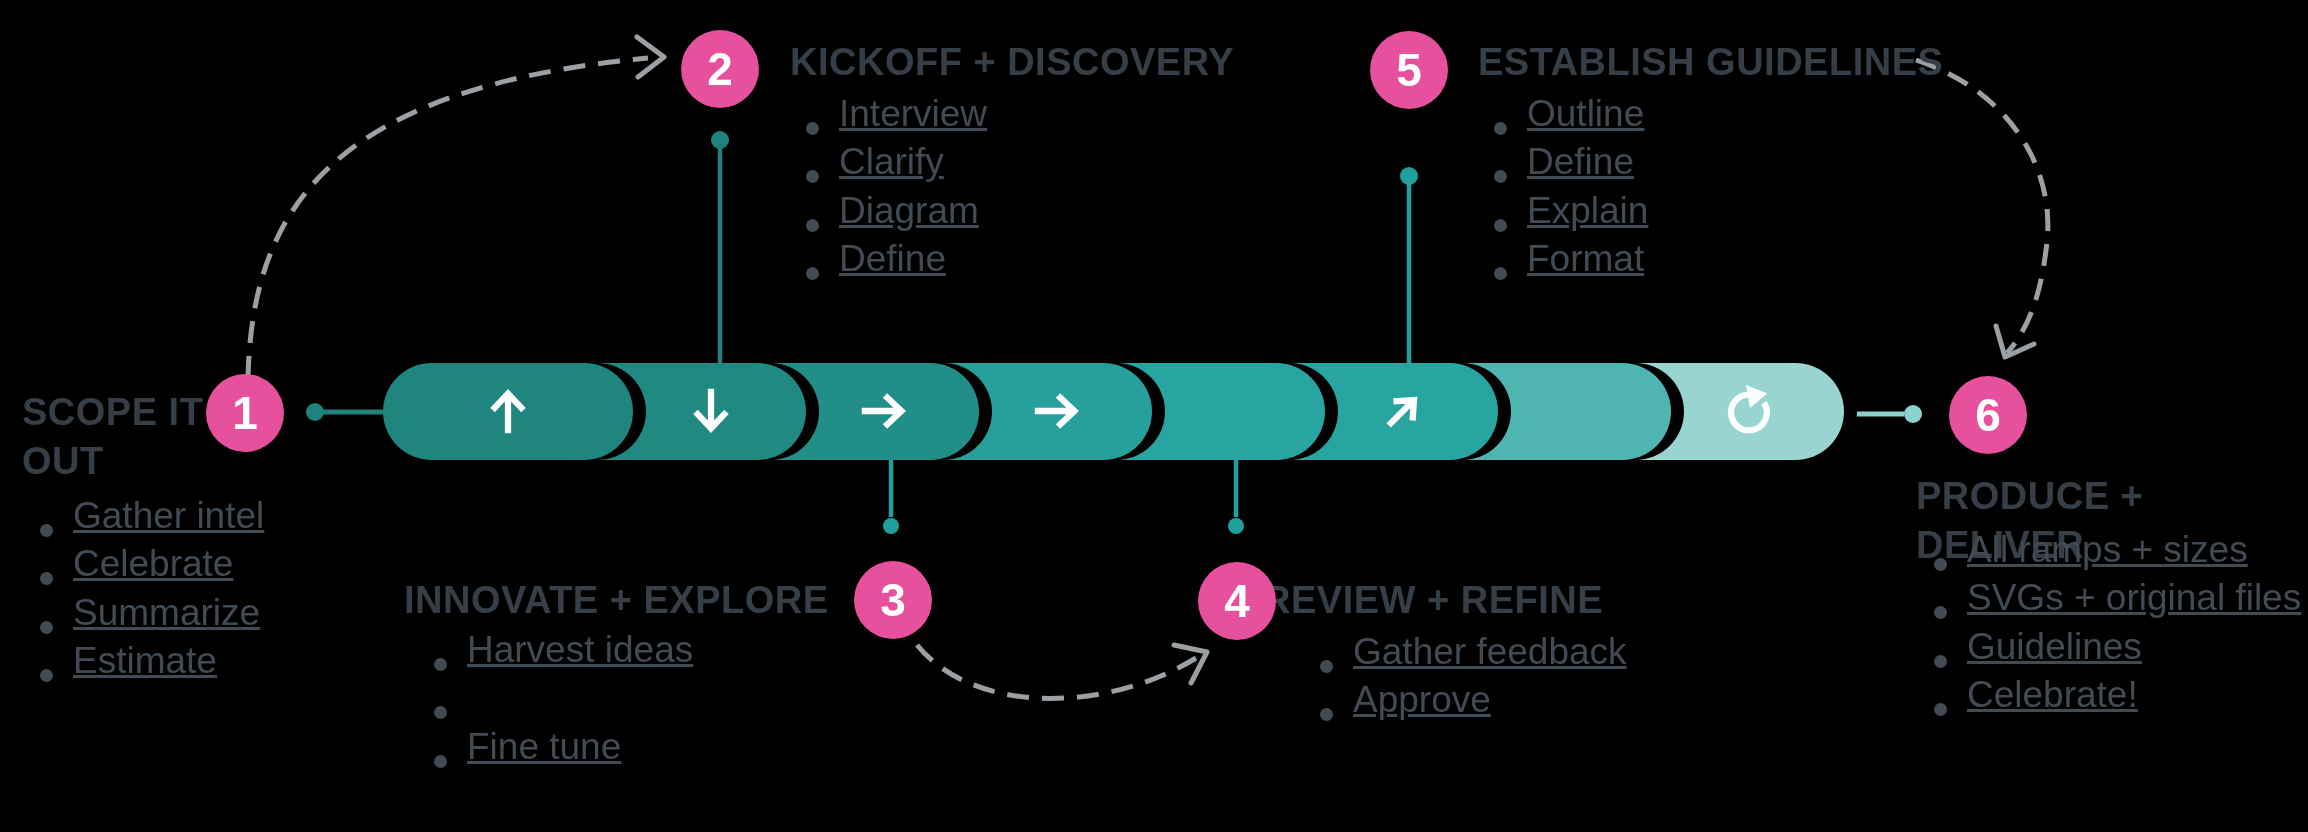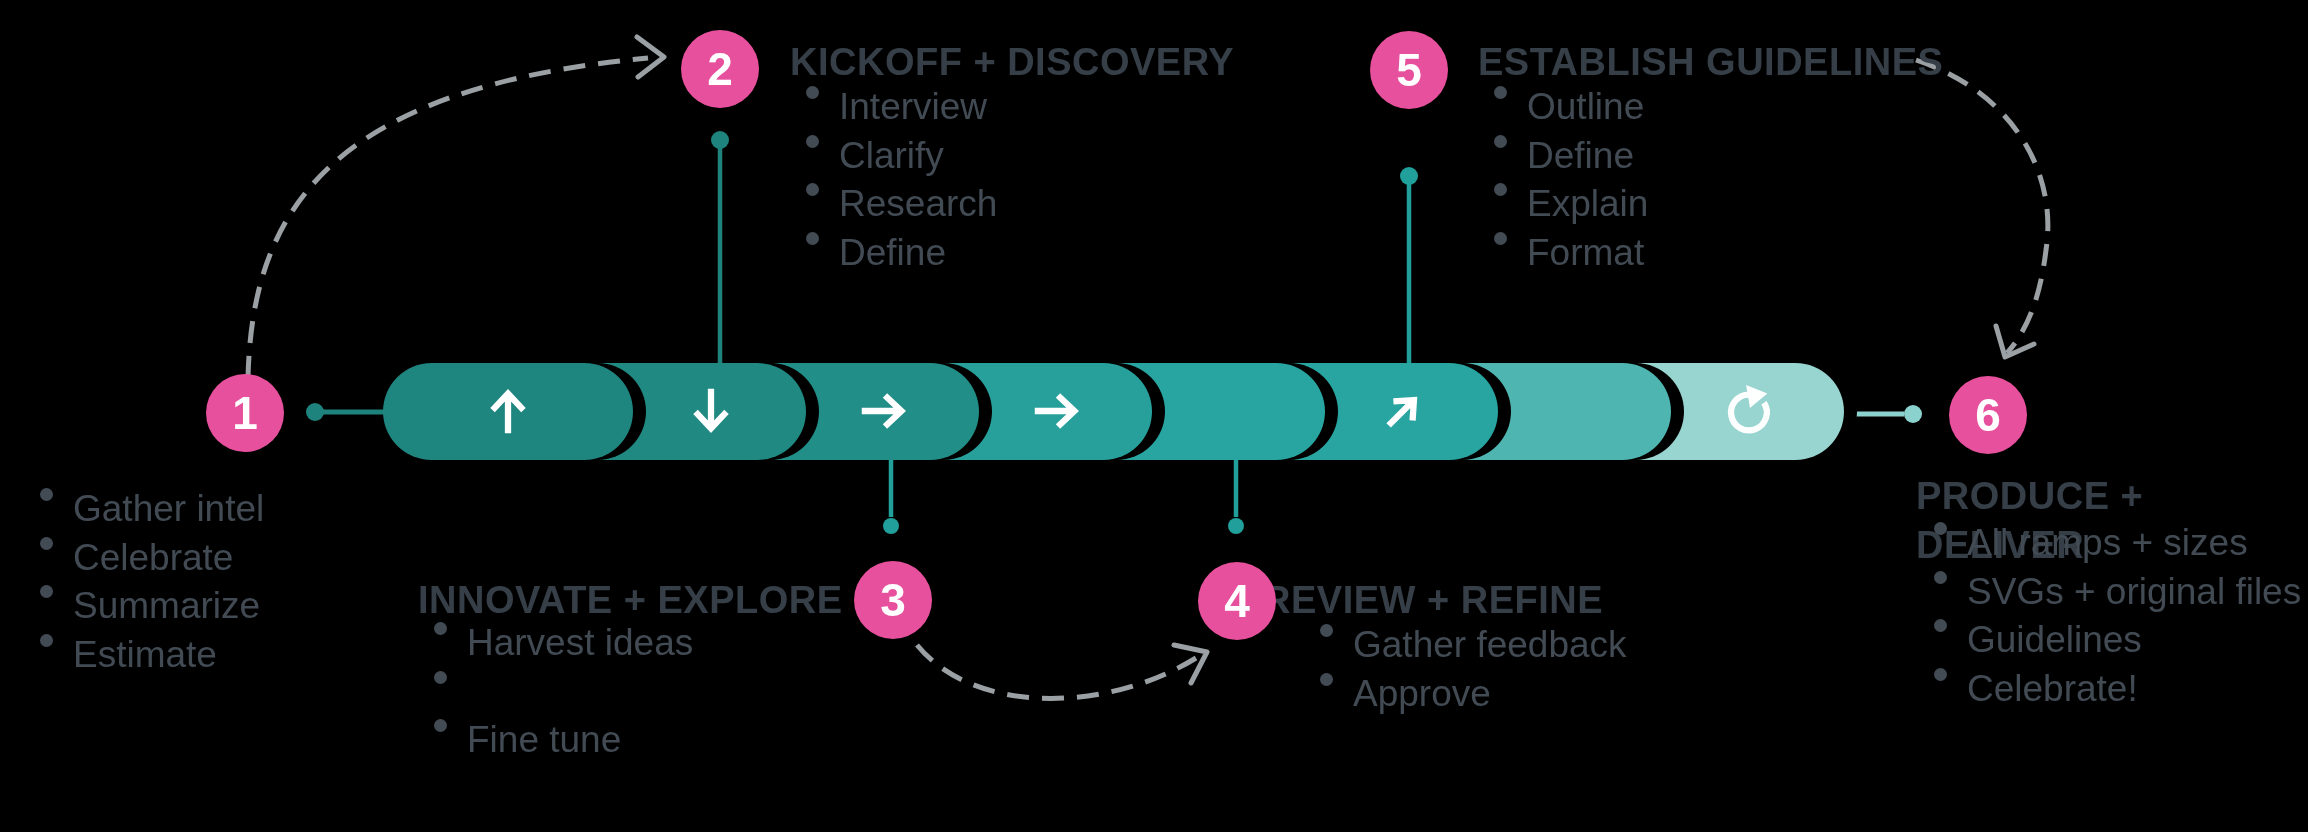--- a/index.html
+++ b/index.html
@@ -26,27 +26,27 @@
     display:flex;align-items:center;justify-content:center;z-index:5;
   }
   .b1{left:206px;top:374px;} .b2{left:681px;top:30px;} .b3{left:854px;top:561px;}
   .b4{left:1198px;top:562px;} .b5{left:1370px;top:31px;} .b6{left:1949px;top:376px;}
   
   .step-head{
     position:absolute;margin:0;font-size:38px;font-weight:bold;line-height:49px;
     letter-spacing:.5px;color:var(--heading-text,#363f48);z-index:4;
   }
   .h1{left:22px;top:388px;width:190px;}
-  .h2{left:790px;top:38px;} .h3{left:418px;top:576px;} .h4{left:1263px;top:576px;}
+  .h2{left:790px;top:38px;} .h3{left:404px;top:576px;} .h4{left:1263px;top:576px;}
   .h5{left:1478px;top:38px;} .h6{left:1916px;top:472px;}
   .step-list{position:absolute;list-style:none;margin:0;padding:0;z-index:4;
     font-size:37px;color:var(--body-text,#424b54);}
   .l1{left:40px;top:488px;} .l2{left:806px;top:86px;} .l3{left:434px;top:622px;}
   .l4{left:1320px;top:624px;} .l5{left:1494px;top:86px;} .l6{left:1934px;top:522px;}
-  .step-list li{height:48.5px;display:flex;align-items:flex-start;white-space:nowrap;}
+  .step-list li{height:48.5px;display:flex;align-items:flex-end;white-space:nowrap;text-decoration:underline;}
   .dot{width:13px;height:13px;border-radius:50%;background:var(--body-text,#424b54);
     margin-right:20px;flex:none;}
 </style>
 </head>
 <body>
 
 <div class="canvas">
 
   <svg class="overlay" width="2308" height="832" viewBox="0 0 2308 832">
 
@@ -133,20 +133,21 @@
       </div>
   </div>
 
   <div class="badge b1">1</div>
   <div class="badge b2">2</div>
   <div class="badge b3">3</div>
   <div class="badge b4">4</div>
   <div class="badge b5">5</div>
   <div class="badge b6">6</div>
 
+  <h2 class="step-head h1">SCOPE IT OUT</h2>
   <ul class="step-list l1">
     <li>
         <span class="dot"></span>
         <span>Gather intel</span>
       </li>
     <li>
         <span class="dot"></span>
         <span>Celebrate</span>
       </li>
     <li>
@@ -164,21 +165,21 @@
     <li>
         <span class="dot"></span>
         <span>Interview</span>
       </li>
     <li>
         <span class="dot"></span>
         <span>Clarify</span>
       </li>
     <li>
         <span class="dot"></span>
-        <span>Research</span>
+        <span>Diagram</span>
       </li>
     <li>
         <span class="dot"></span>
         <span>Define</span>
       </li>
   </ul>
 
   <h2 class="step-head h3">INNOVATE + EXPLORE</h2>
   <ul class="step-list l3">
     <li>

